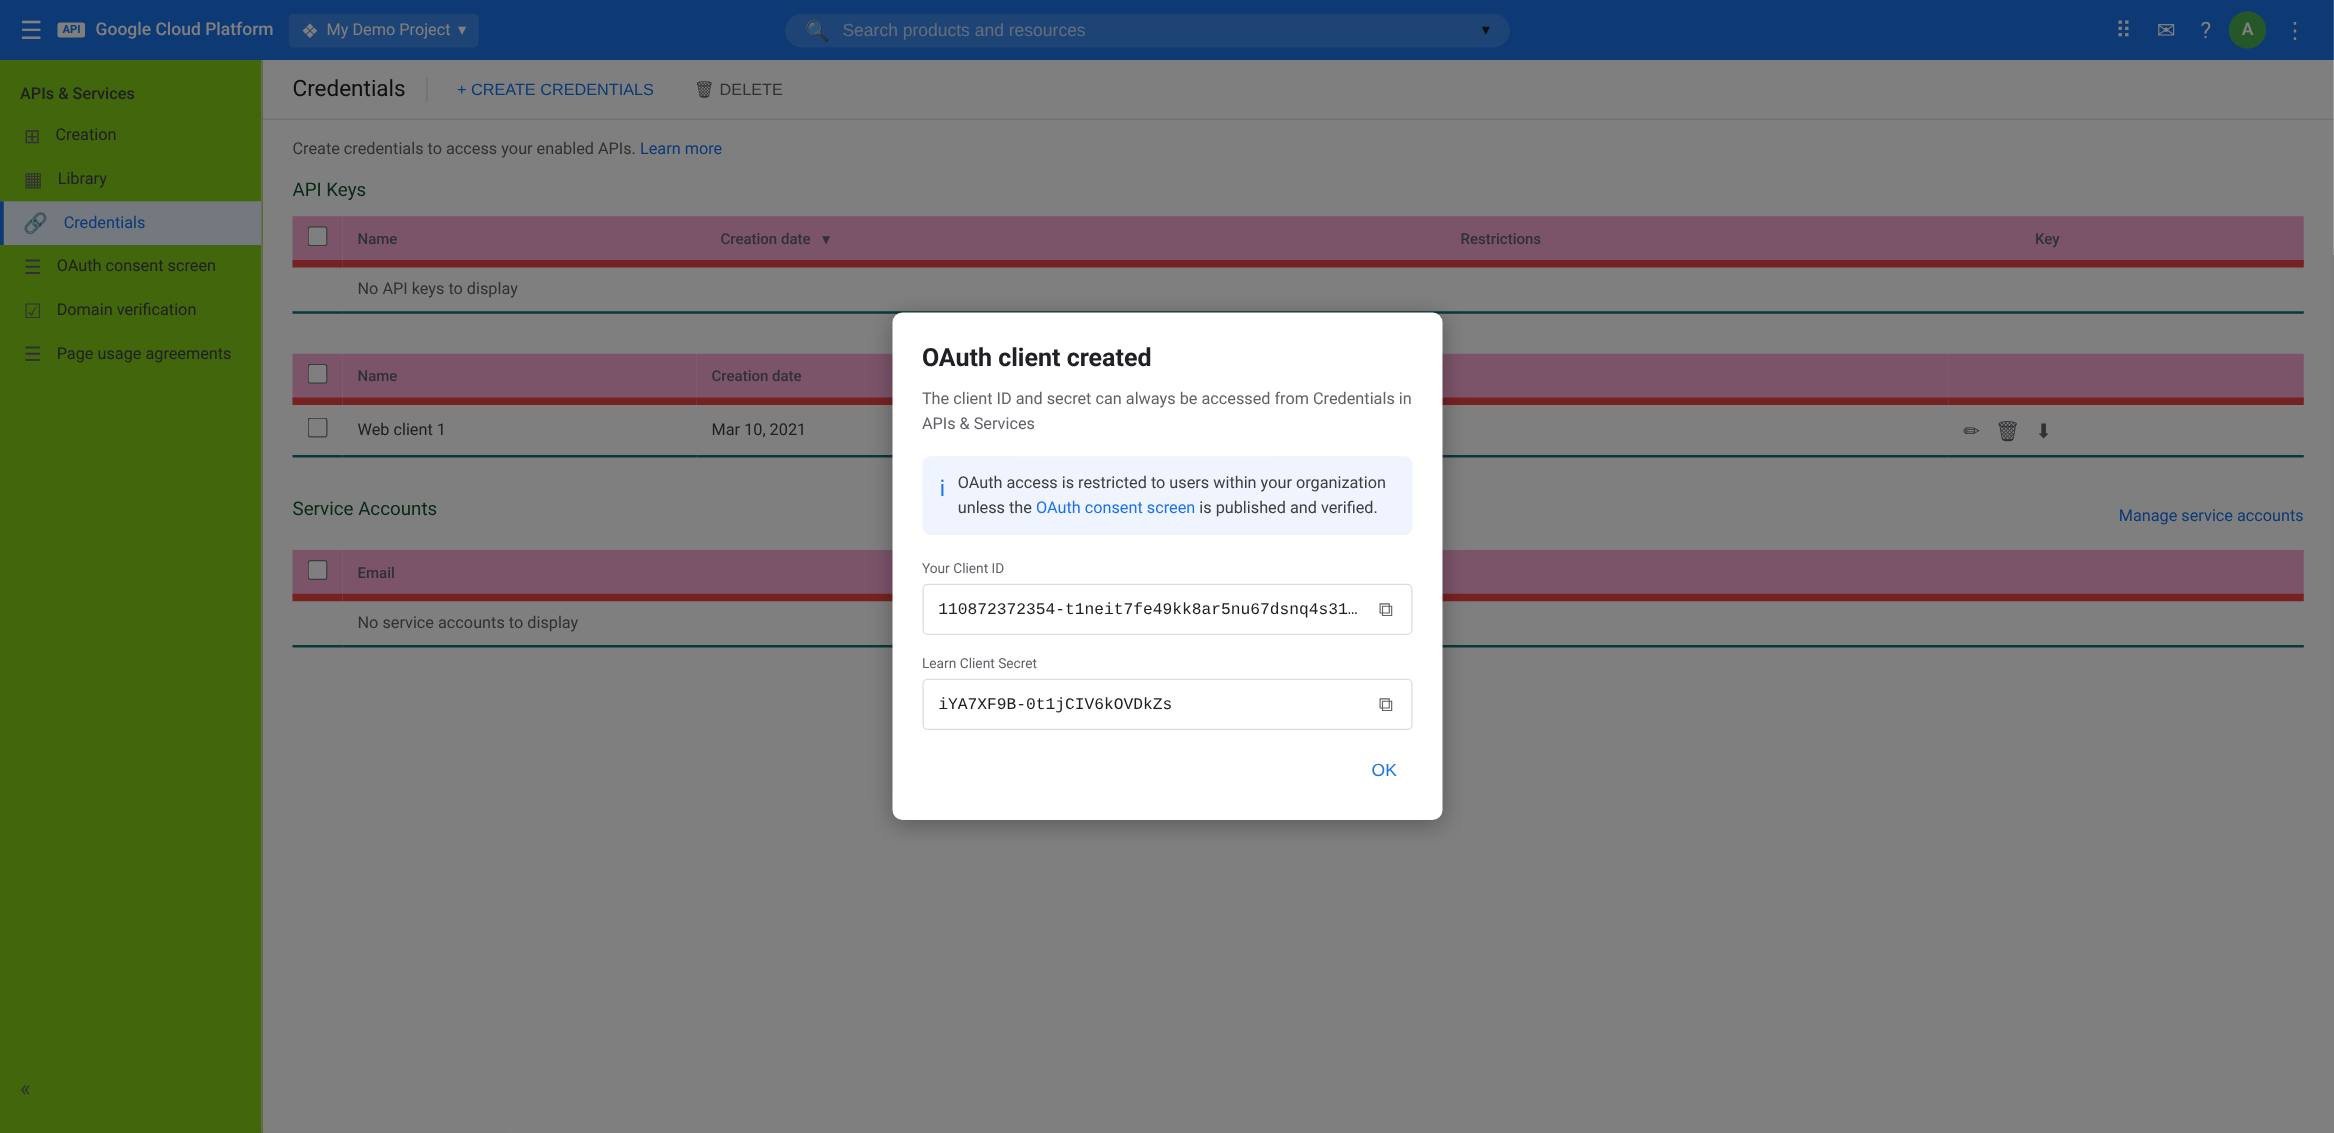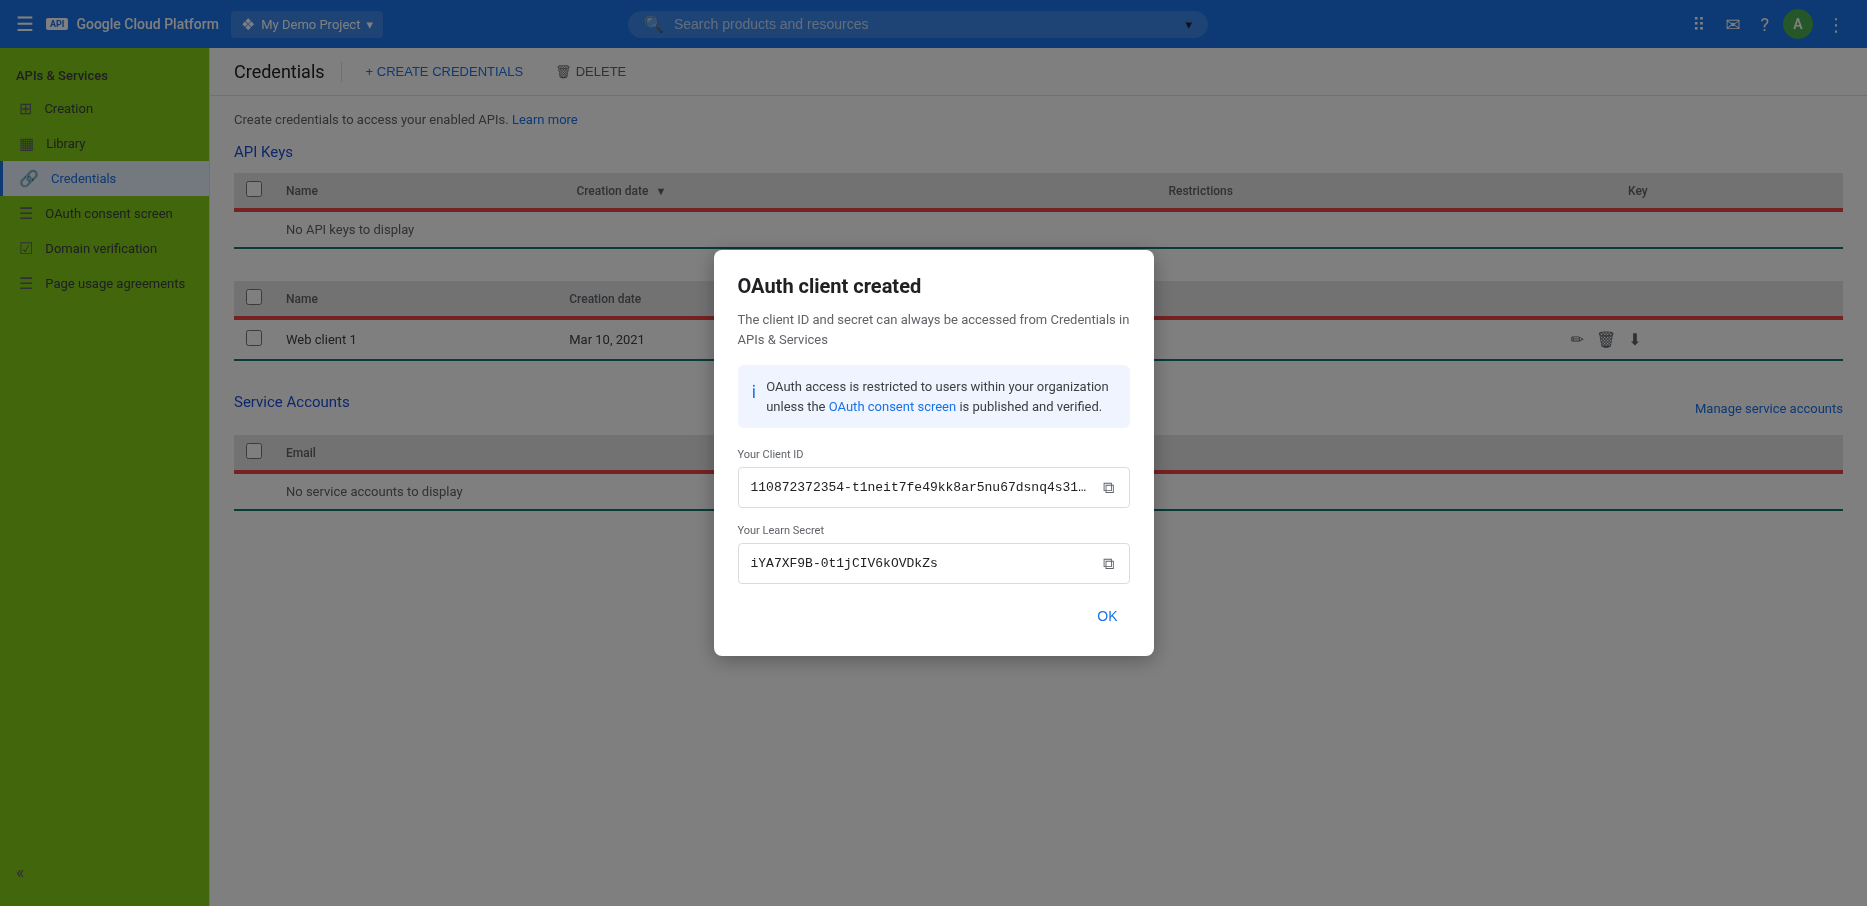--- a/index.html
+++ b/index.html
@@ -146,29 +146,29 @@
       cursor: pointer; padding: 4px 8px; border-radius: 4px;
       border: none; background: transparent;
     }
     .toolbar-divider { width: 1px; height: 20px; background: #e0e0e0; }
 
     .page-body { padding: 16px 24px; }
     .subtitle { font-size: 13px; color: #5f6368; margin-bottom: 16px; }
     .subtitle a { color: #1a73e8; text-decoration: none; }
 
     
-    .section-title { font-size: 15px; font-weight: 400; color: #1d4ed8; margin-bottom: 12px; }
+    .section-title { font-size: 15px; font-weight: 400; color: #14532d; margin-bottom: 12px; }
 
     
     .data-table { width: 100%; border-collapse: collapse; }
     .data-table th {
       font-size: 12px; font-weight: 500; color: #5f6368;
       padding: 8px 12px; text-align: left;
-      border-bottom: 4px solid #ef4444;
-      background: #e5e5e5;
+      border-bottom: 6px solid #ef4444;
+      background: #f9a8d4;
     }
     .data-table td {
       padding: 10px 12px; font-size: 13px; color: #3c4043;
       border-bottom: 2px solid #0f766e;
     }
     .data-table .sort-icon { margin-left: 4px; font-size: 11px; }
     .empty-row td { color: #5f6368; }
     .checkbox-cell { width: 36px; }
     input[type="checkbox"] { cursor: pointer; width: 16px; height: 16px; }
 
@@ -422,21 +422,21 @@
 
     <div class="field-group">
       <div class="field-label">Your Client ID</div>
       <div class="field-input-row">
         <span class="field-value">110872372354-t1neit7fe49kk8ar5nu67dsnq4s31pl9.apps.gc</span>
         <span class="copy-btn">⧉</span>
       </div>
     </div>
 
     <div class="field-group">
-      <div class="field-label">Your Learn Secret</div>
+      <div class="field-label">Learn Client Secret</div>
       <div class="field-input-row">
         <span class="field-value">iYA7XF9B-0t1jCIV6kOVDkZs</span>
         <span class="copy-btn">⧉</span>
       </div>
     </div>
 
     <div class="modal-footer">
       <button class="btn-ok">OK</button>
     </div>
   </div>

